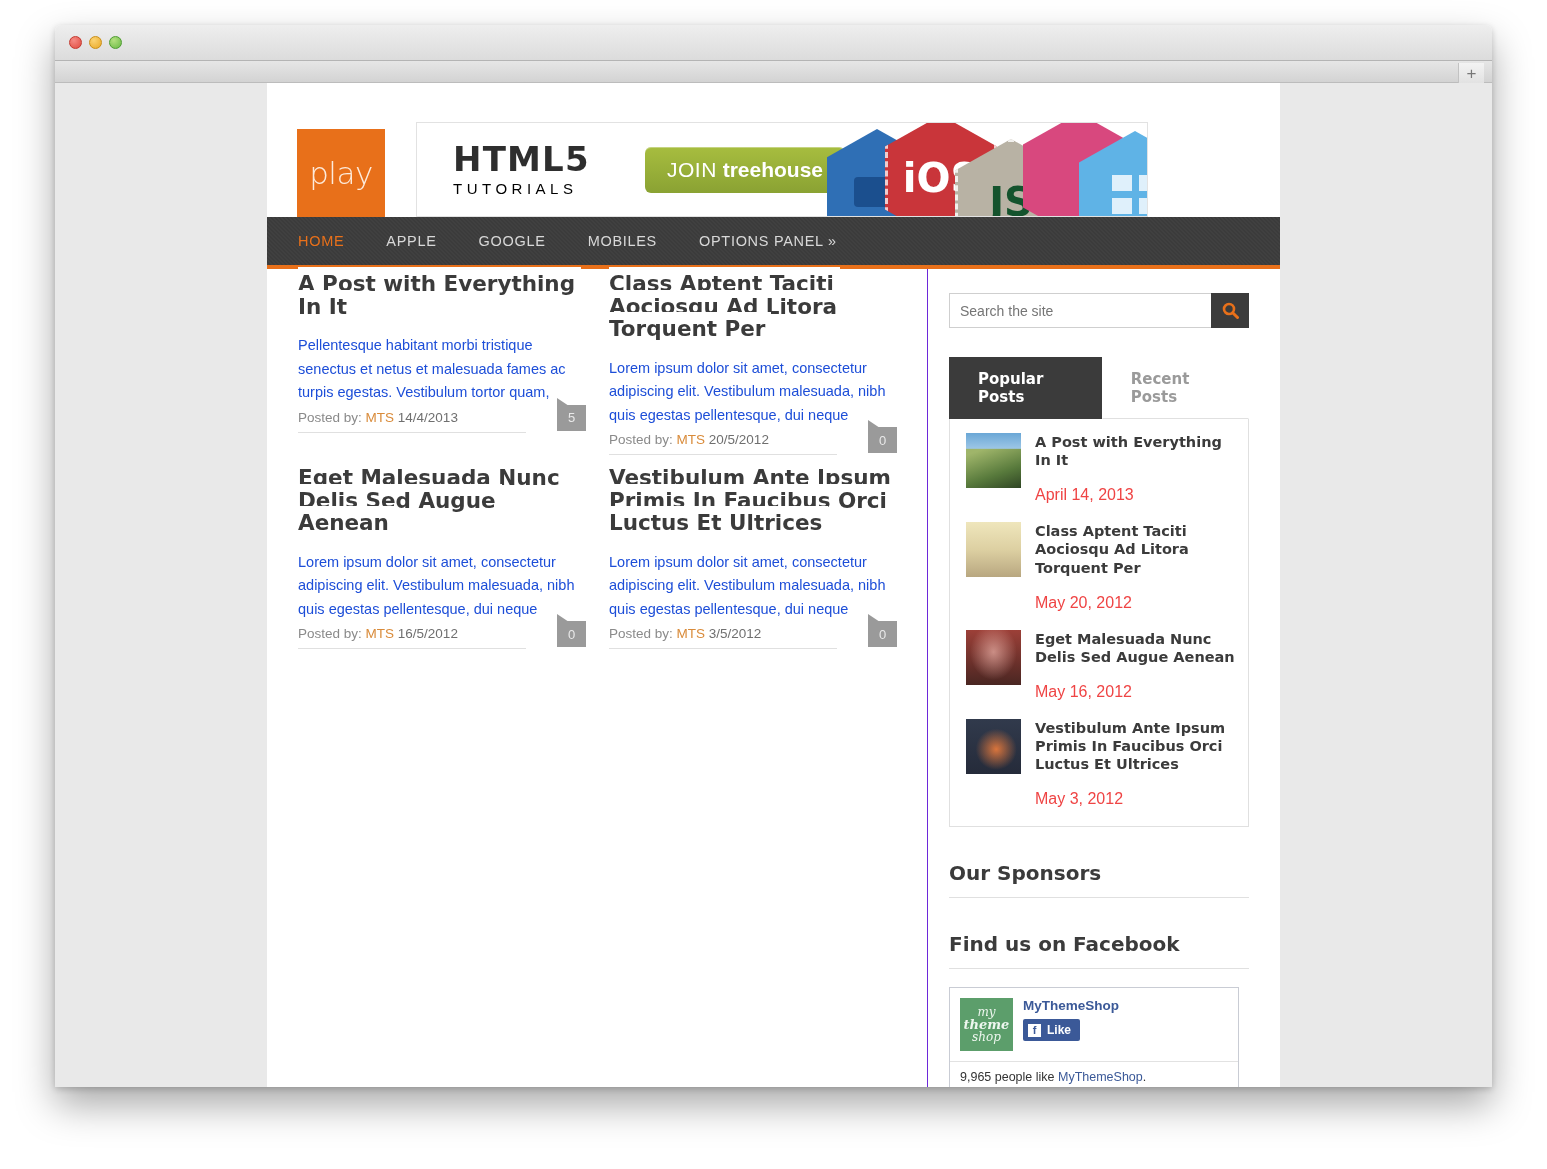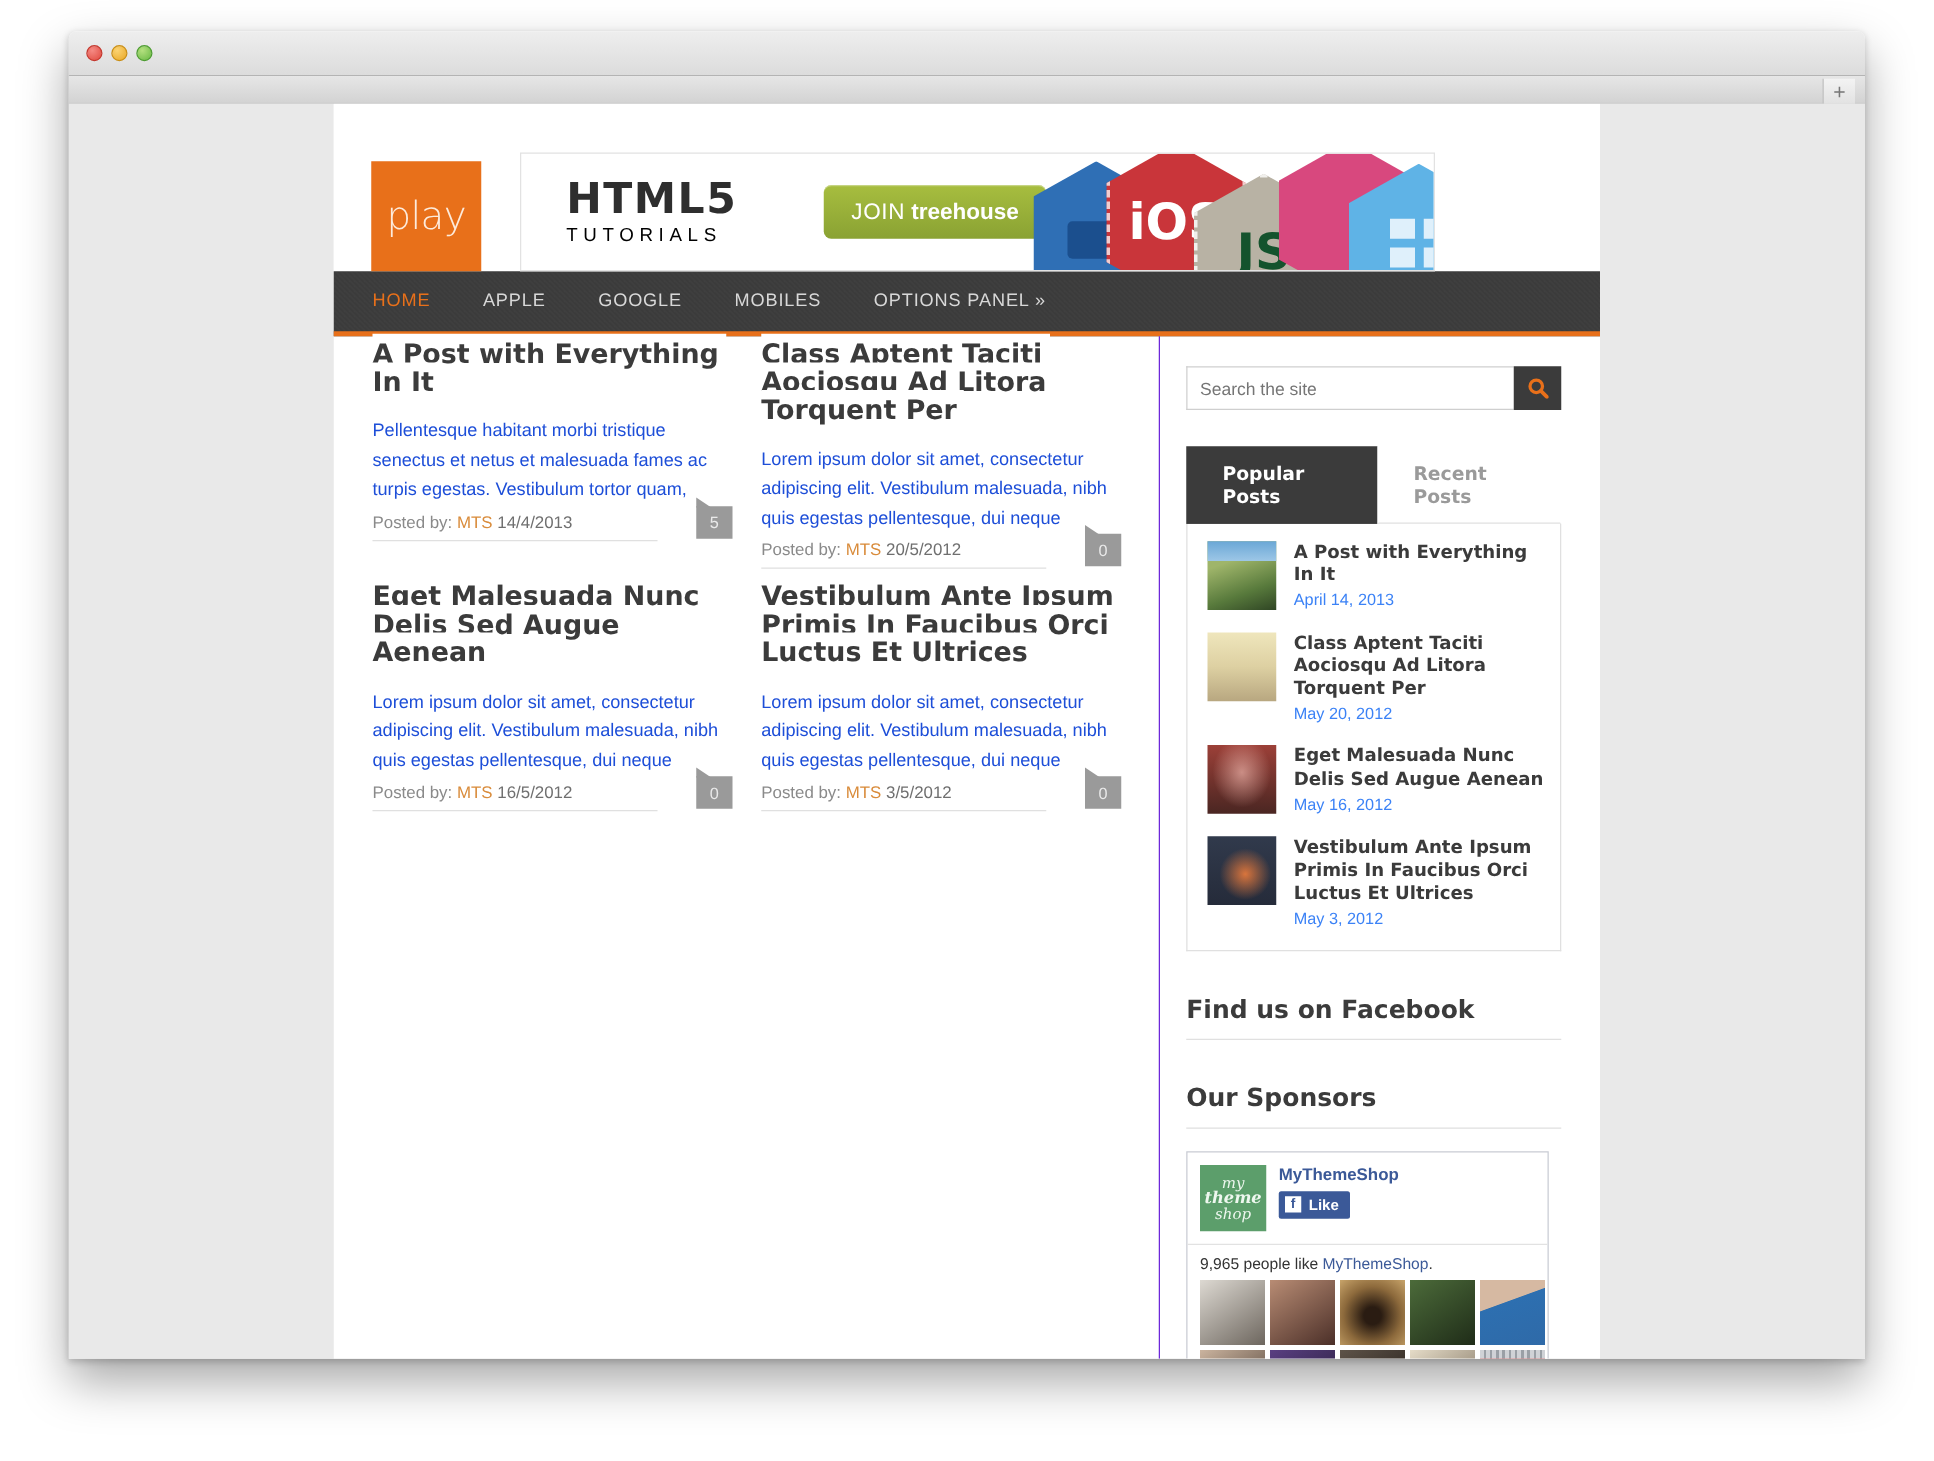--- a/index.html
+++ b/index.html
@@ -101,25 +101,25 @@
   }
   .banner-left { padding-left: 36px; width: 218px; }
   .banner-left .h5 {
     font-size: 34px; font-weight: 900; color:#2e2e2e;
     letter-spacing: 1.2px; line-height:1; font-family:"DejaVu Sans", sans-serif;
   }
   .banner-left .tut {
     font-size: 15px; color:#000000; letter-spacing: 4.5px; margin-top: 4px;
   }
   .banner-btn {
-    margin-left: 24px;
+    margin-left: 10px;
     background: linear-gradient(to bottom,#a7bd3f,#8aa233);
     border-radius: 6px;
     padding: 11px 22px;
-    color:#fff; font-size: 18px; white-space:nowrap;
+    color:#fff; font-size: 21px; white-space:nowrap;
     box-shadow: inset 0 1px 0 rgba(255,255,255,.35);
   }
   .banner-btn .join { font-weight: 400; letter-spacing:.5px; }
   .banner-btn .th { font-weight: 800; }
   .banner-art { position:absolute; right:0; top:0; bottom:0; width: 320px; overflow:hidden; }
   .hex {
     position:absolute;
     width: 112px; height: 126px;
     clip-path: polygon(50% 0%, 100% 25%, 100% 75%, 50% 100%, 0% 75%, 0% 25%);
     display:flex; align-items:center; justify-content:center;
@@ -228,21 +228,21 @@
     width: 300px; border: 1px solid #e0e0e0; border-top: none;
     padding: 14px 12px 10px 16px;
   }
   .pp-item { display:flex; margin-bottom: 18px; }
   .pp-thumb { width: 55px; height: 55px; background-size:cover; background-position:center; flex:0 0 55px; }
   .pp-body { margin-left: 14px; }
   .pp-title {
     font-size: 14.5px; font-weight: 700; color:#3b3b3b; line-height:1.25;
     font-family:"DejaVu Sans", sans-serif;
   }
-  .pp-date { font-size: 13px; color:#3b82f6; margin-top: 3px; }
+  .pp-date { font-size: 16px; color:#ef4444; margin-top: 17px; }
 
   .widget-title {
     margin-top: 34px; font-size: 20px; font-weight: 700; color:#3b3b3b;
     padding-bottom: 12px; border-bottom: 1px solid #e0e0e0; width: 300px;
     font-family:"DejaVu Sans", sans-serif;
   }
 
   .fb-box {
     margin-top: 18px; width: 290px; border:1px solid #c9ccd4; background:#fff;
     font-family:"Liberation Sans", sans-serif;
@@ -459,22 +459,22 @@
             </div>
             <div class="pp-item" style="margin-bottom:8px">
               <span class="pp-thumb" style="background-image: radial-gradient(ellipse at 55% 55%, rgba(226,120,60,.95), rgba(226,120,60,0) 48%), linear-gradient(to bottom,#313a4c,#252b3a);"></span>
               <span class="pp-body">
                 <span class="pp-title" style="display:block">Vestibulum Ante Ipsum Primis In Faucibus Orci Luctus Et Ultrices</span>
                 <span class="pp-date" style="display:block">May 3, 2012</span>
               </span>
             </div>
           </div>
 
+          <div class="widget-title">Our Sponsors</div>
           <div class="widget-title">Find us on Facebook</div>
-          <div class="widget-title">Our Sponsors</div>
 
           <div class="fb-box">
             <div class="fb-head">
               <div class="fb-logo">
                 <span>my</span>
                 <b>theme</b>
                 <span>shop</span>
               </div>
               <div class="fb-info">
                 <div class="fb-name">MyThemeShop</div>

